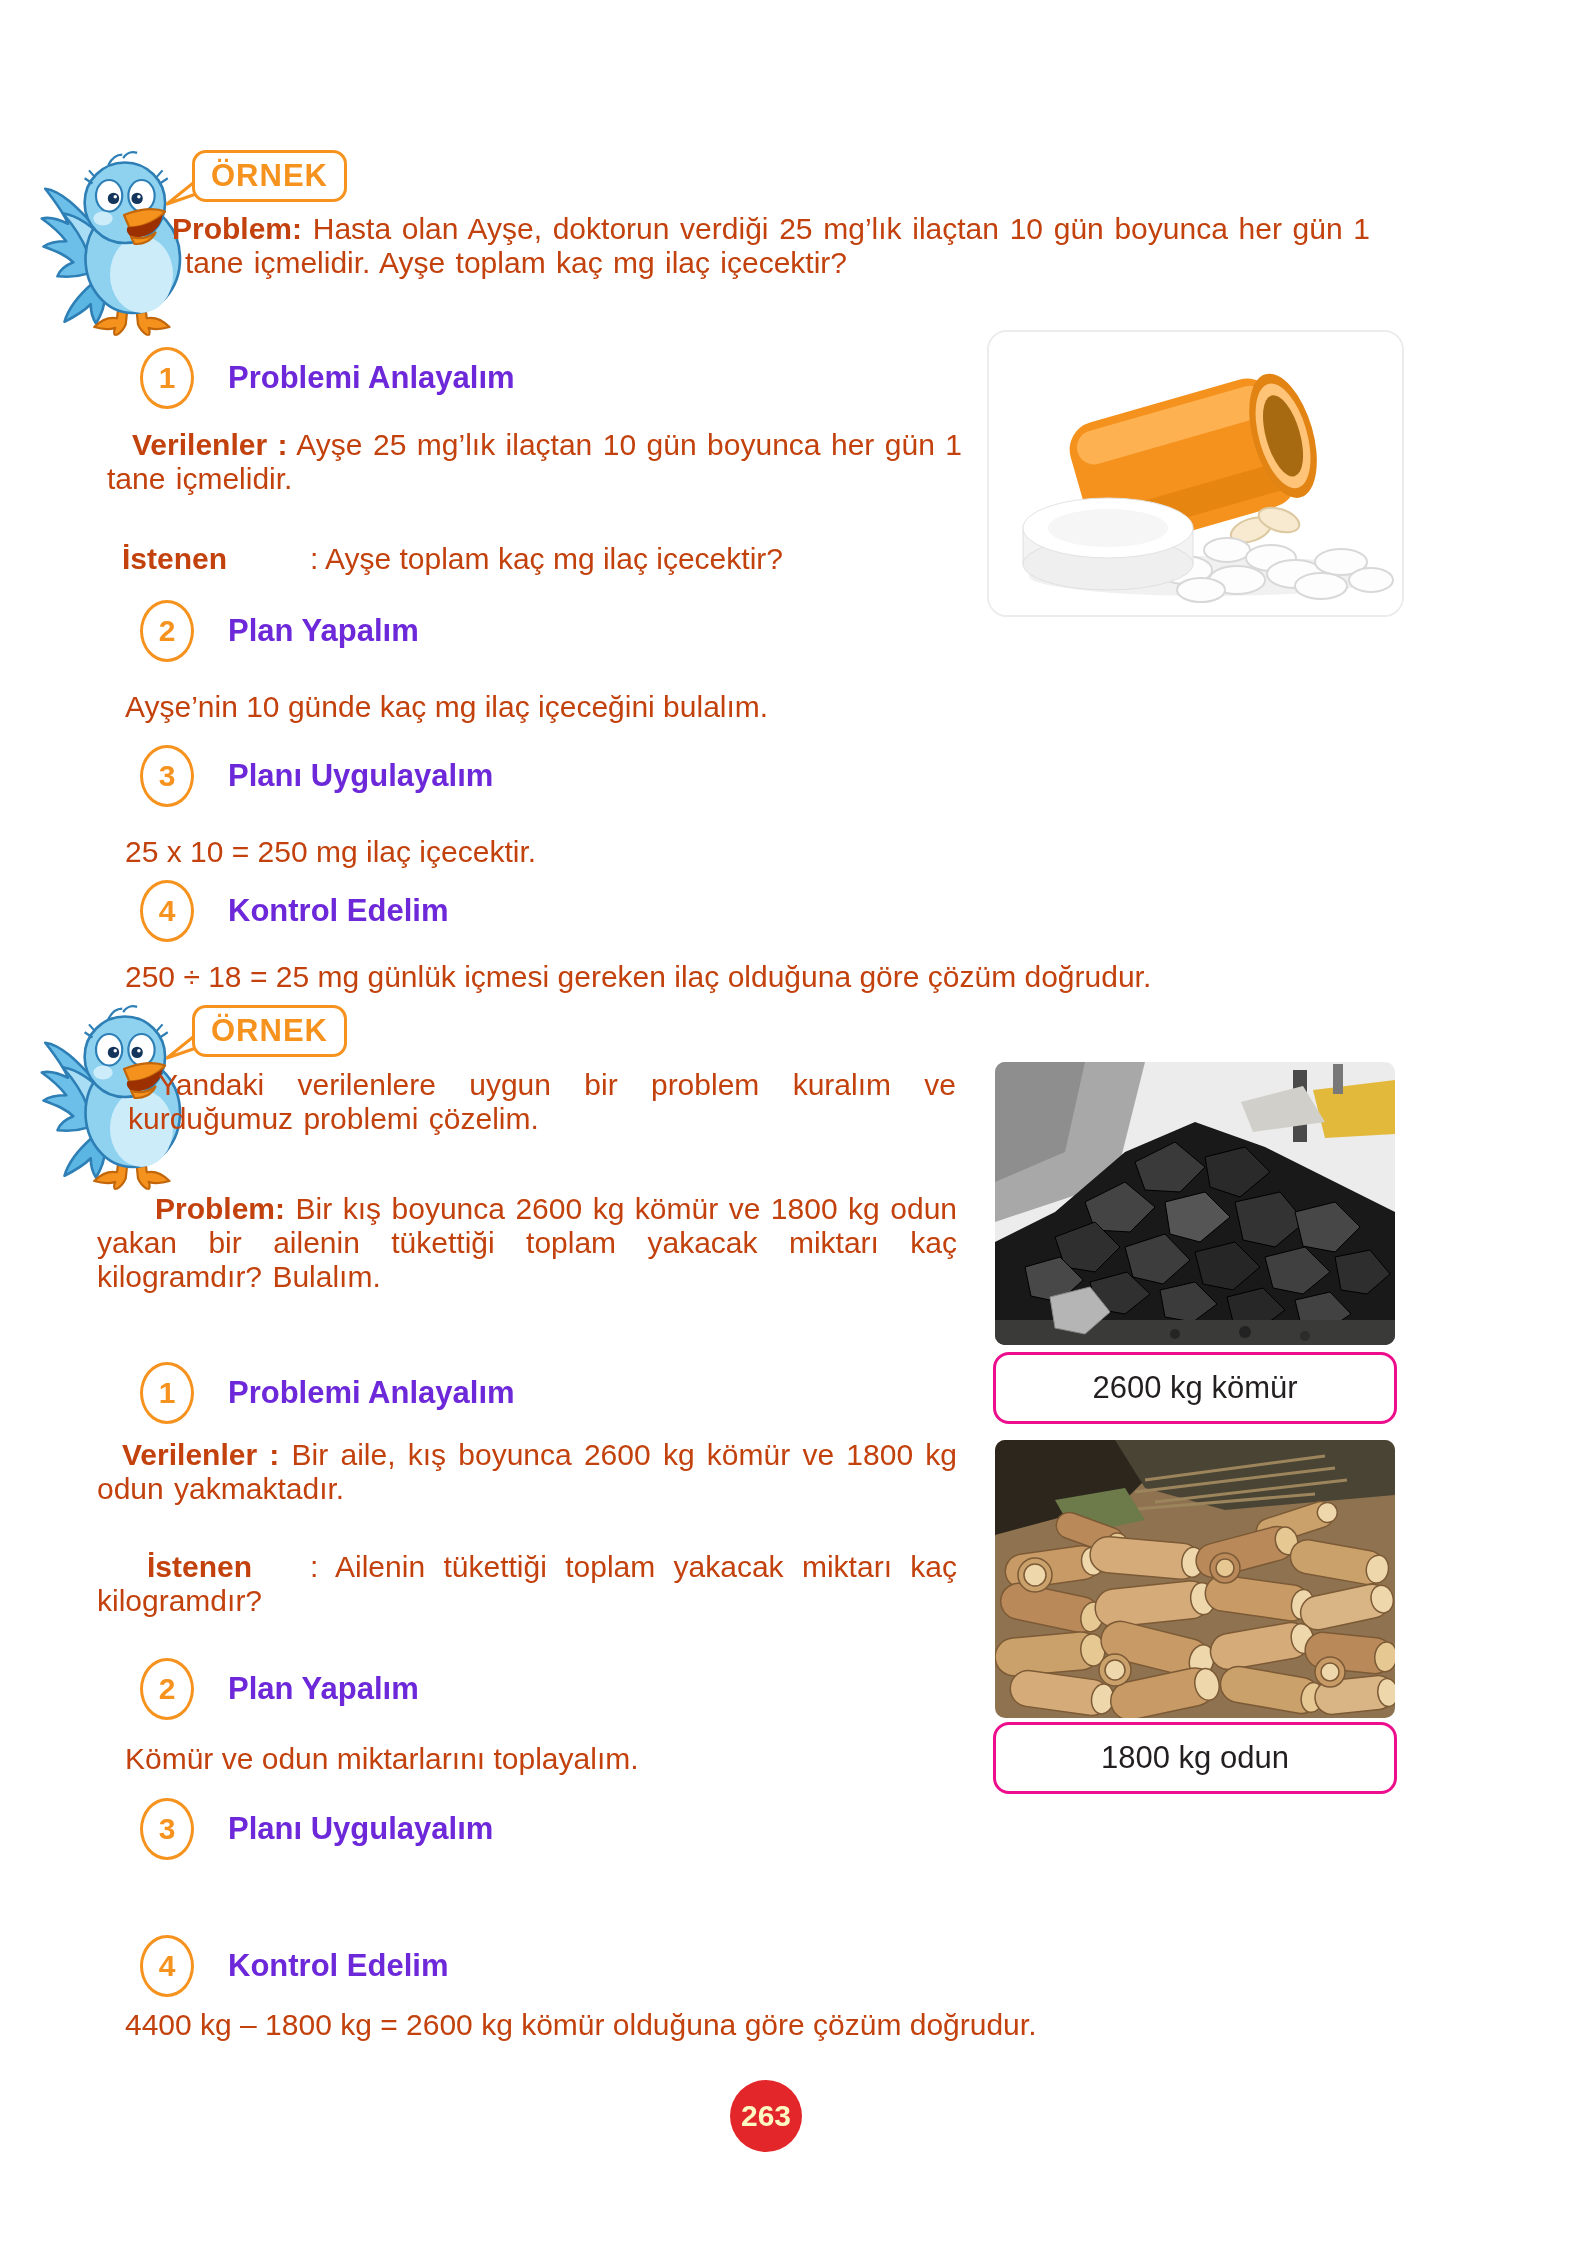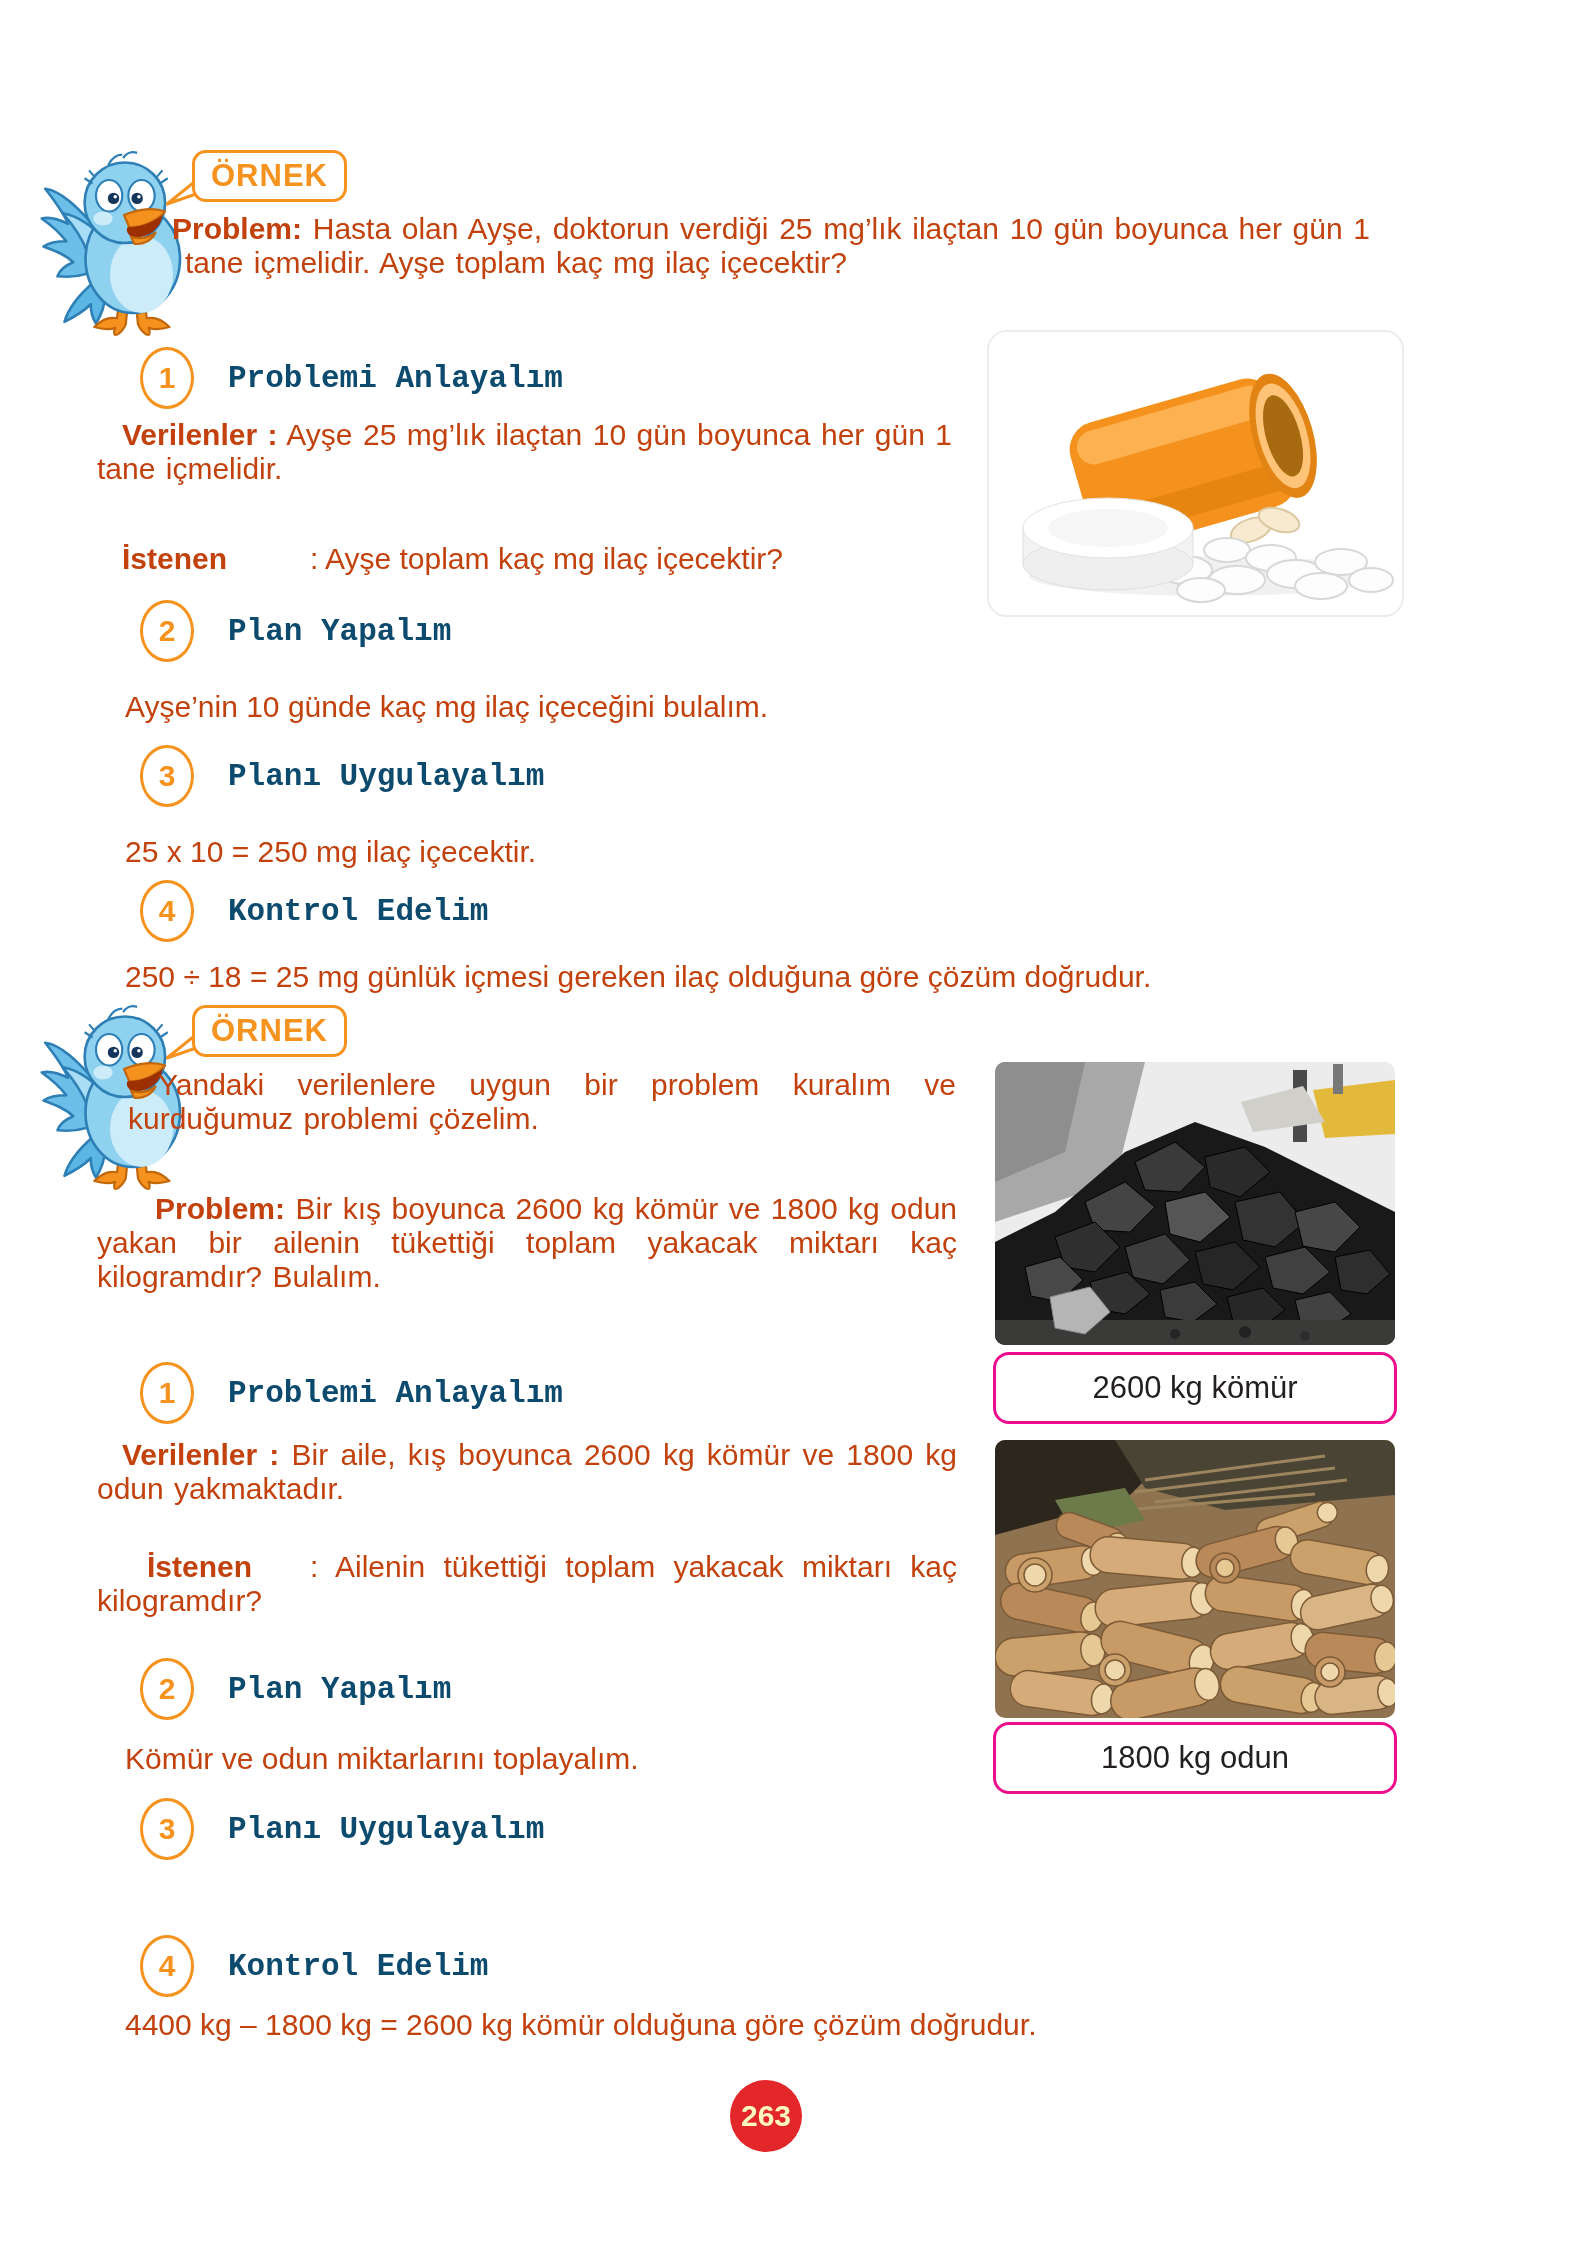--- a/index.html
+++ b/index.html
@@ -19,21 +19,21 @@
     padding:5px 16px;font-size:31px;font-weight:bold;color:#f6921e;letter-spacing:1px;z-index:2;
   }
   .bubble-tail{position:absolute;z-index:1;}
   
   .step-row{position:absolute;display:flex;align-items:center;gap:34px;}
   .step-circle{
     width:48px;height:56px;border:3.5px solid #f6921e;border-radius:50%;
     display:flex;align-items:center;justify-content:center;
     color:#f6921e;font-size:30px;font-weight:bold;flex:0 0 auto;background:#fff;
   }
-  .step-title{font-size:31px;font-weight:bold;color:#0c4a6e;font-family:Liberation Mono, monospace;}
+  .step-title{font-size:31px;font-weight:bold;color:#6d28d9;}
   
   .photo-card{position:absolute;border-radius:10px;overflow:hidden;background:#fff;}
   .pill-card{border-radius:20px;border:2px solid #ececec;}
   .photo-card svg{display:block;width:100%;height:100%;}
   .caption{
     position:absolute;background:#fff;border:3.5px solid #ec0e8c;border-radius:16px;
     display:flex;align-items:center;justify-content:center;
     font-size:31px;color:#231f20;
   }
   
@@ -125,21 +125,21 @@
       <ellipse cx="119" cy="196" rx="85" ry="30" fill="#ffffff" stroke="#e2e2e2"></ellipse>
       <ellipse cx="119" cy="196" rx="60" ry="19" fill="#f6f6f6"></ellipse>
     </svg>
   </div>
 
   <div class="step-row" style="left:140px;top:347px;">
     <div class="step-circle">1</div>
     <div class="step-title">Problemi Anlayalım</div>
   </div>
 
-  <p class="abs body-text para" style="left:97px;top:418px;width:855px;text-indent:25px;margin:0;"><b>Verilenler :</b><span> Ayşe 25 mg’lık ilaçtan 10 gün boyunca her gün 1 tane içmelidir.</span></p>
+  <p class="abs body-text para" style="left:97px;top:418px;width:855px;text-indent:25px;margin:10px;"><b>Verilenler :</b><span> Ayşe 25 mg’lık ilaçtan 10 gün boyunca her gün 1 tane içmelidir.</span></p>
 
   <p class="abs body-text nowrap" style="left:122px;top:542px;margin:0;"><span class="lead-istenen">İstenen</span><span>: Ayşe toplam kaç mg ilaç içecektir?</span></p>
 
   <div class="step-row" style="left:140px;top:600px;">
     <div class="step-circle">2</div>
     <div class="step-title">Plan Yapalım</div>
   </div>
 
   <p class="abs body-text nowrap" style="left:125px;top:690px;margin:0;">Ayşe’nin 10 günde kaç mg ilaç içeceğini bulalım.</p>
 

